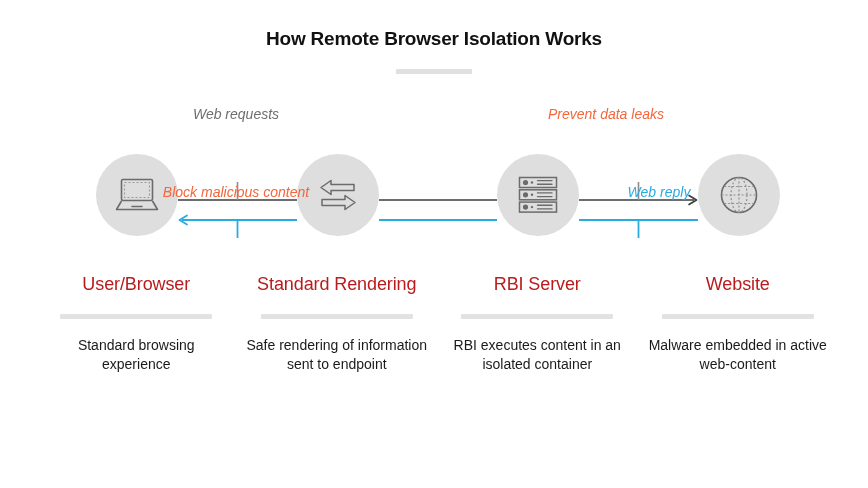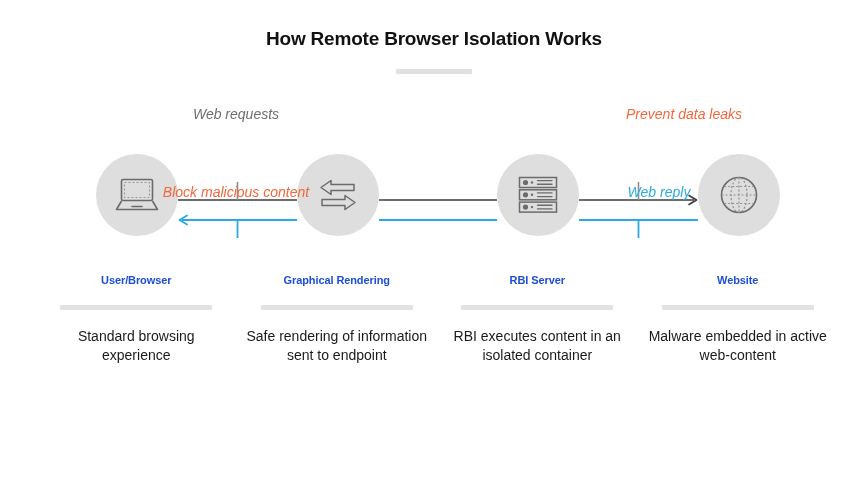--- a/index.html
+++ b/index.html
@@ -86,41 +86,41 @@
     line-height: 1.25;
   }
   .flow-label.top    { top: -4px; }
   .flow-label.bottom { top: 74px; }
   .flow-label.gray   { color: #6e6e6e; }
   .flow-label.orange { color: #f4663c; }
   .flow-label.cyan   { color: #29abe2; }
 
   .lbl-web-requests { left: 161px; }
   .lbl-block        { left: 161px; }
-  .lbl-prevent      { left: 592px; text-align: right; }
+  .lbl-prevent      { left: 531px; }
   .lbl-webreply     { left: 584px; }
 
   
   .columns {
     position: absolute;
     left: 0;
     top: 274px;
     width: 868px;
     display: flex;
   }
   .col {
     width: 200.5px;
     flex: 0 0 200.5px;
     text-align: center;
   }
   .col:nth-child(1) { margin-left: 36px; }
   .col-heading {
-    font-size: 11px;
-    font-weight: bold;
-    color: #1d4ed8;
+    font-size: 18px;
+    font-weight: normal;
+    color: #b91c1c;
     letter-spacing: -0.1px;
   }
   .col-rule {
     width: 152px;
     height: 5px;
     background: #e2e2e2;
     margin: 19px auto 0 auto;
     border-radius: 1px;
   }
   .col-desc {
@@ -242,21 +242,21 @@
 
 <div class="columns">
 
   <div class="col">
     <div class="col-heading">User/Browser</div>
     <div class="col-rule"></div>
     <div class="col-desc">Standard browsing experience</div>
   </div>
 
   <div class="col">
-    <div class="col-heading">Graphical Rendering</div>
+    <div class="col-heading">Standard Rendering</div>
     <div class="col-rule"></div>
     <div class="col-desc">Safe rendering of information sent to endpoint</div>
   </div>
 
   <div class="col">
     <div class="col-heading">RBI Server</div>
     <div class="col-rule"></div>
     <div class="col-desc">RBI executes content in an isolated container</div>
   </div>
 

